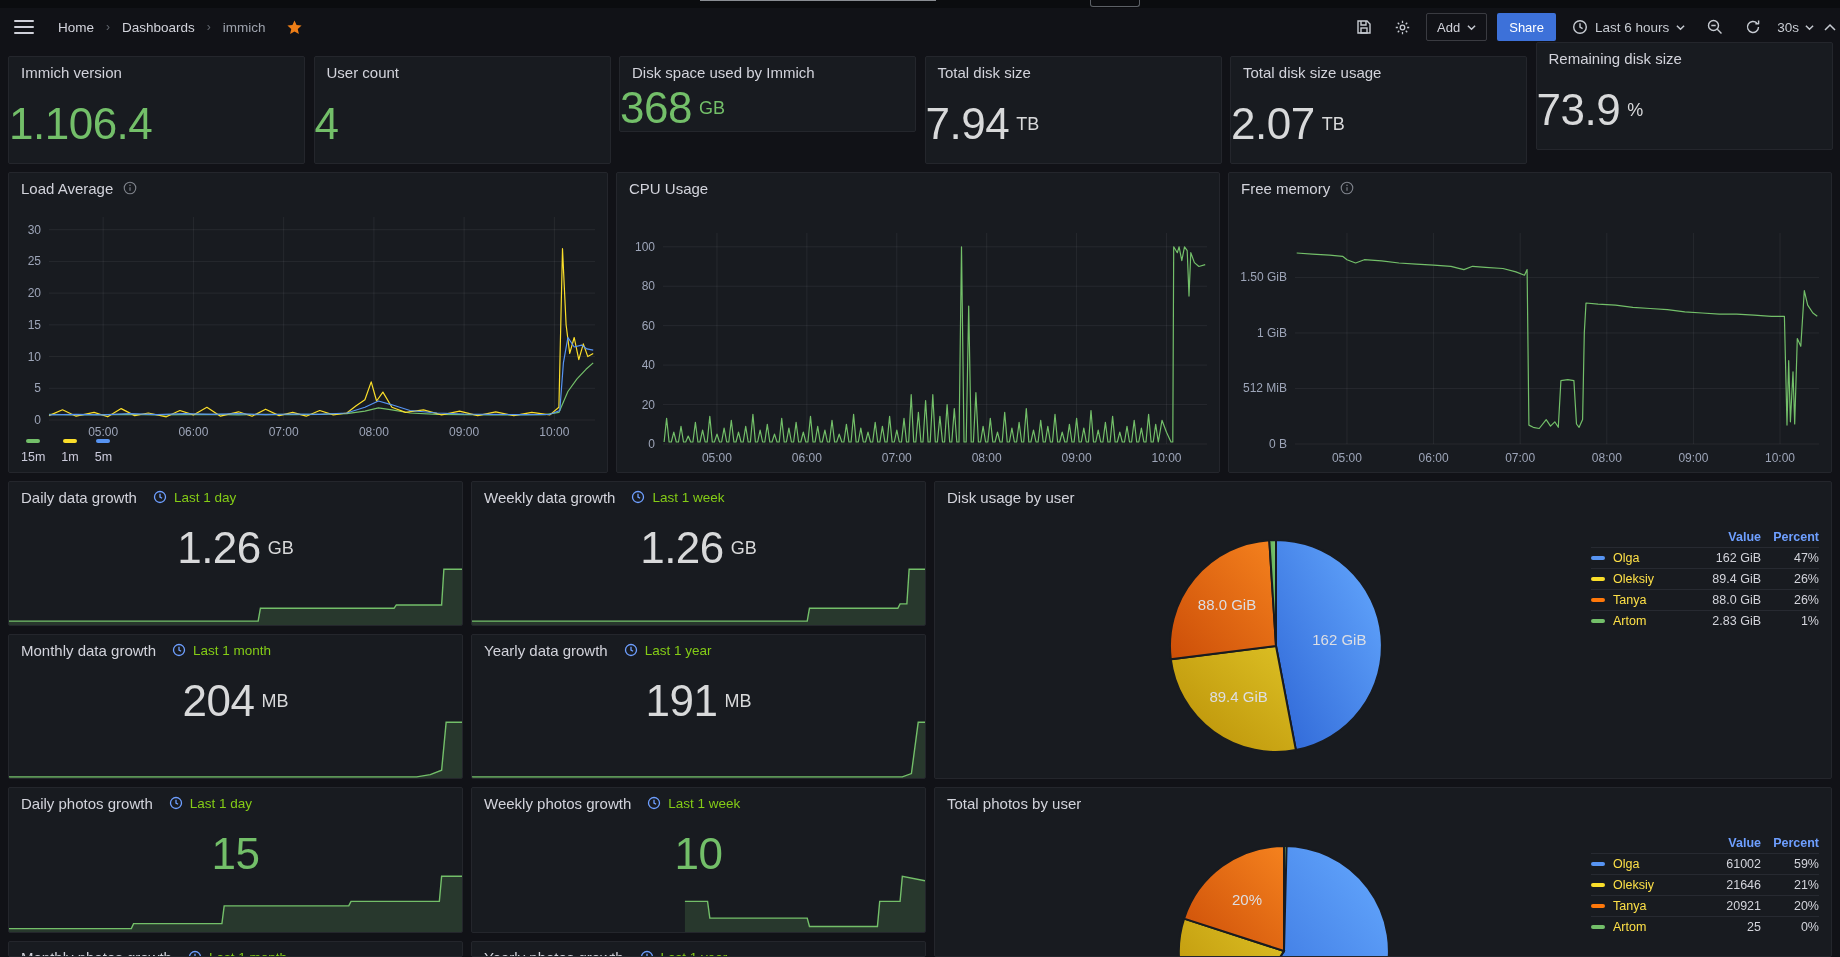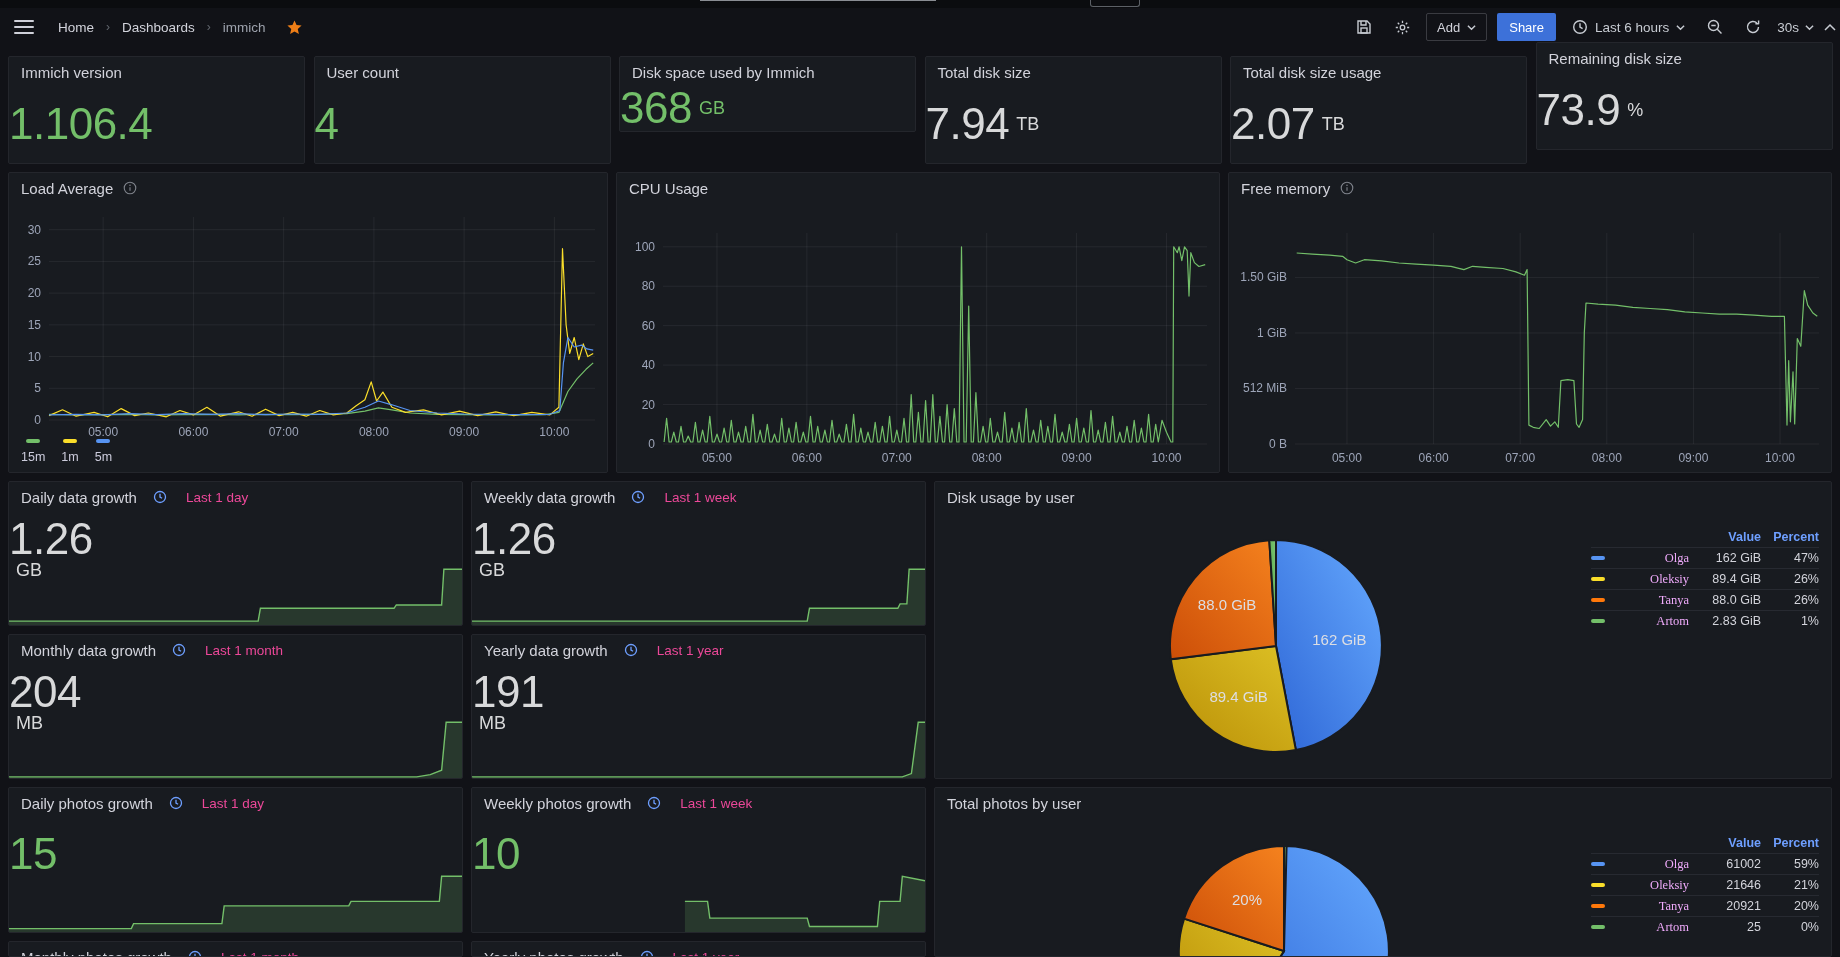--- a/index.html
+++ b/index.html
@@ -32,48 +32,48 @@
   .time-widget { display:flex; align-items:center; gap:7px; color:#C7CBD2; font-size:13.5px; cursor:pointer; padding:0 6px; }
   .interval { display:flex; align-items:center; gap:6px; color:#C7CBD2; font-size:13.5px; cursor:pointer; }
   .chev { display:inline-block; width:9px; height:9px; }
 
   
   .panel { position:absolute; background:#181B20; border:1px solid #24262C; border-radius:2px; overflow:hidden; }
   .p-header { position:absolute; left:0; top:0; right:0; height:30px; display:flex; align-items:center;
     padding:0 12px; gap:8px; }
   .p-title { font-size:15px; color:#D2D3DB; font-weight:500; white-space:nowrap; }
   .info-ic { color:#7E828A; display:flex; margin-left:2px; }
-  .range-link { display:flex; align-items:center; gap:19px; color:#ec4899; font-size:13.5px; cursor:pointer; margin-left:8px; white-space:nowrap; }
+  .range-link { display:flex; align-items:center; gap:7px; color:#84cc16; font-size:13.5px; cursor:pointer; margin-left:8px; white-space:nowrap; }
 
   
   .stat-val { position:absolute; left:0; right:0; top:34px; bottom:6px; display:flex;
     align-items:center; justify-content:flex-start; }
   .stat-num { font-size:44px; font-weight:500; letter-spacing:-0.5px; line-height:1; }
   .stat-unit { font-size:18px; font-weight:500; margin-left:7px; line-height:1; }
   .green { color:#73BF69; }
   .white { color:#D8D9DA; }
 
   .spark { position:absolute; left:0; right:0; bottom:0; }
   .spark svg { display:block; width:100%; height:100%; }
 
-  .gs-val { position:absolute; left:0; right:0; top:28px; bottom:40px; display:flex; justify-content:center;flex-direction:column; }
+  .gs-val { position:absolute; left:0; right:0; top:28px; bottom:40px; display:flex; align-items:center; justify-content:center; }
 
   
   .axis-txt { font-size:12px; fill:#9DA5B8; }
   .legend-row { position:absolute; left:12px; display:flex; gap:16px; align-items:center; }
   .legend-item { display:flex; align-items:center; gap:7px; font-size:12.5px; color:#CCCCDC; cursor:pointer;flex-direction:column; }
   .lg-swatch { width:14px; height:4px; border-radius:2px; }
 
   
   .pie-legend { position:absolute; width:228px; font-size:12.5px; }
   .pl-head { display:flex; justify-content:flex-end; height:21px; align-items:center; color:#6E9FFF; font-weight:600; }
   .pl-head span { text-align:right; }
   .pl-row { display:flex; align-items:center; height:21px; border-top:1px solid rgba(204,204,220,0.09); cursor:pointer; }
   .pl-row .lg-swatch { margin-right:8px; flex:0 0 14px; }
-  .pl-name { color:#f0abfc; flex:1 1 auto; text-align:right;font-family:Liberation Serif, serif; }
+  .pl-name { color:#fde047; flex:1 1 auto; text-align:left; }
   .pl-val  { width:72px; text-align:right; color:#D3D4DB; }
   .pl-pct  { width:58px; text-align:right; color:#D3D4DB; }
   .pl-head .h-val { width:72px; } .pl-head .h-pct { width:58px; }
 
   svg text { font-family:"Liberation Sans","DejaVu Sans",sans-serif; }
 </style>
 </head>
 <body>
 
 <div id="stage">

